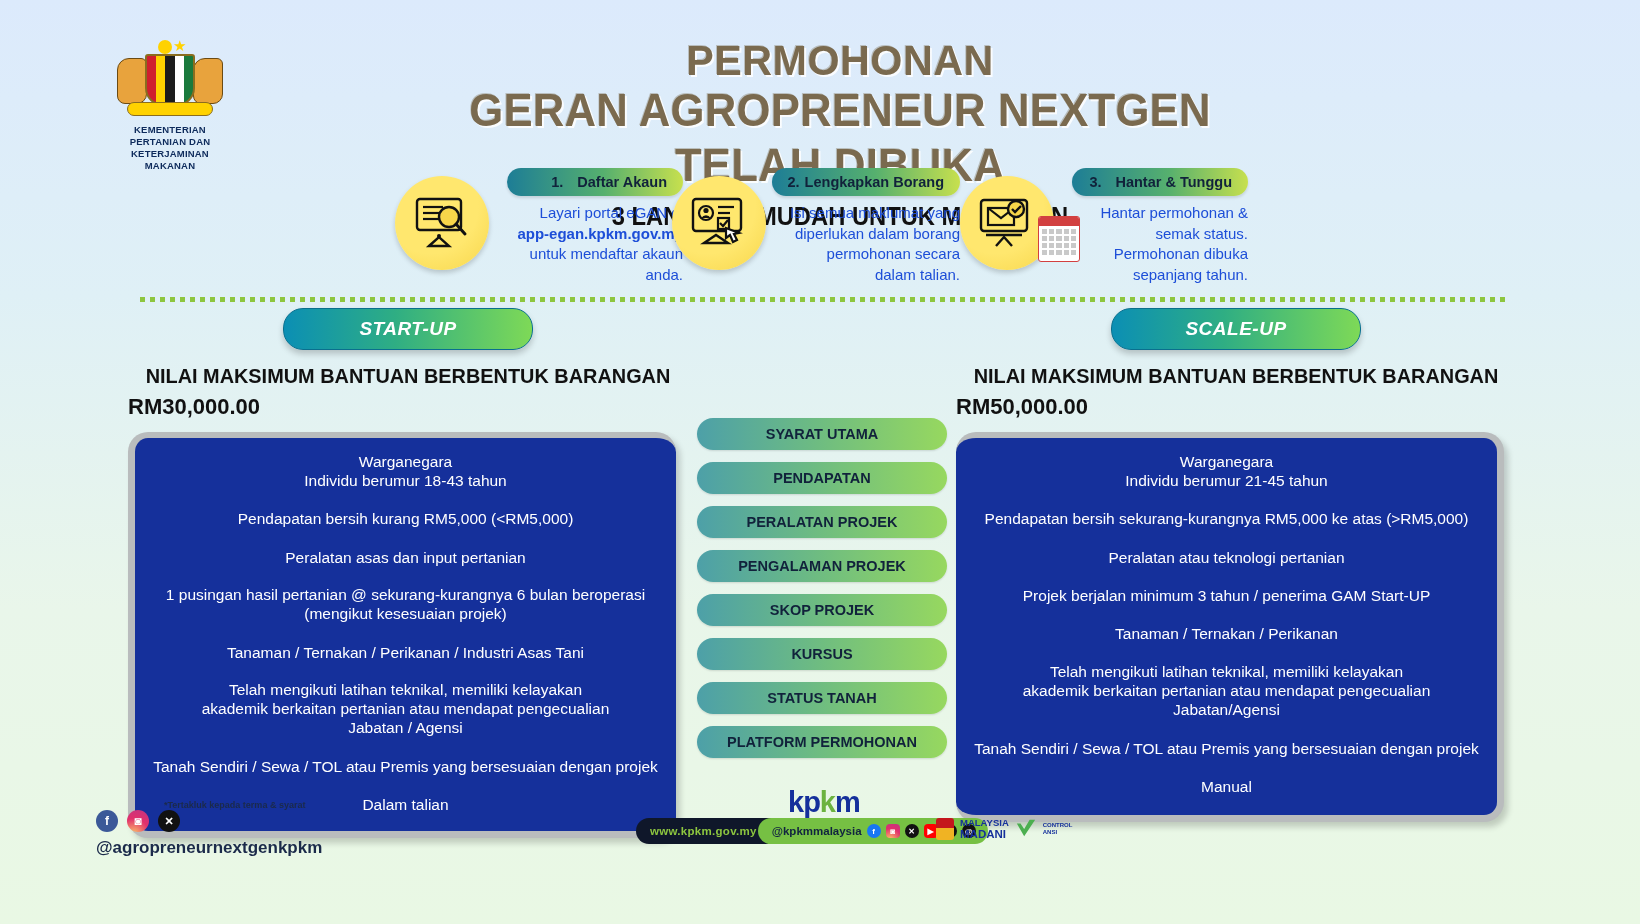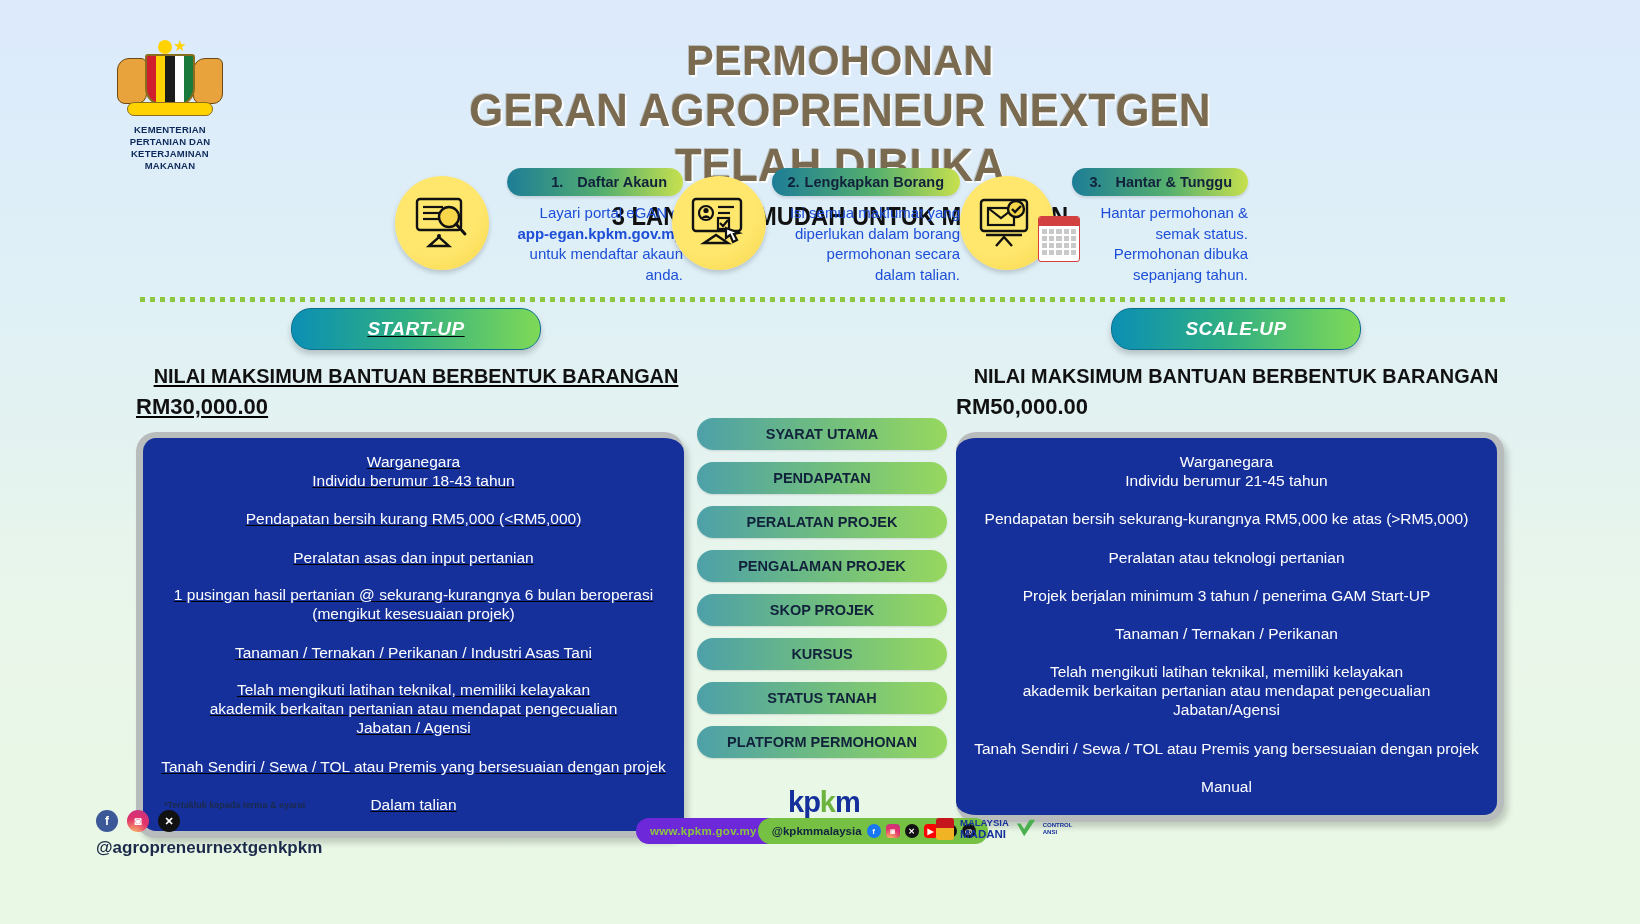--- a/index.html
+++ b/index.html
@@ -75,21 +75,21 @@
   .cal-top { height: 9px; background: #d24040; }
   .cal-grid { display: grid; grid-template-columns: repeat(5,1fr); gap: 2px; padding: 3px; }
   .cal-grid i { display: block; height: 5px; background: #c9c9c9; }
 
   
   .divider { position: absolute; left: 140px; top: 297px; width: 1365px; height: 5px;
              background-image: repeating-linear-gradient(90deg,#8dc63f 0 5px, transparent 5px 10px); }
 
   
   .col { position: absolute; top: 308px; width: 560px; }
-  .col.left  { left: 136px; text-decoration: underline; }
+  .col.left  { left: 128px; }
   .col.right { left: 956px; }
 
   .cat-pill {
     width: 250px; margin: 0 auto; padding: 9px 0; text-align: center;
     border-radius: 20px; font-size: 19px; font-weight: 800; font-style: italic; color: #fff;
     background: linear-gradient(90deg, #0b8fb4 0%, #2fae83 45%, #7ed957 100%);
     border: 1.5px solid #0a6f8e; box-shadow: 0 4px 6px rgba(0,0,0,.2);
     letter-spacing: .5px;
   }
   .cat-head { text-align: center; margin-top: 14px; font-size: 20.5px; font-weight: 800; color: #111; line-height: 1.15; transform: scaleX(.97); }
@@ -125,21 +125,21 @@
   .sicon.fb { background: #3b5998; }
   .sicon.ig { background: radial-gradient(circle at 30% 110%, #fdc468 0%, #e1306c 55%, #c13584 100%); }
   .sicon.x  { background: #111; font-size: 11px; }
   .handle-left { margin-top: 6px; font-size: 17px; font-weight: 700; color: #1b2a4a; }
 
   .kpkm { position: absolute; left: 788px; top: 786px; font-size: 29px; font-weight: 900; letter-spacing: -1px; }
   .kpkm .k { color: #15309b; } .kpkm .p { color: #15309b; }
   .kpkm .kk { color: #6cb33f; } .kpkm .m { color: #15309b; }
 
   .footbar { position: absolute; left: 636px; top: 818px; height: 26px; display: flex; align-items: center; }
-  .fb-blue { background: #6d28d9; color: #8dc63f; font-size: 11.5px; font-weight: 800;
+  .fb-blue { background: #0f172a; color: #8dc63f; font-size: 11.5px; font-weight: 800;
              padding: 0 14px; height: 26px; display: flex; align-items: center;
              border-radius: 13px 0 0 13px; letter-spacing: .3px; }
   .fb-green { background: #76c043; color: #10233f; font-size: 11.5px; font-weight: 800;
               padding: 0 12px 0 14px; height: 26px; display: flex; align-items: center; gap: 5px;
               border-radius: 13px; margin-left: -13px; justify-content: center; }
   .mini { width: 14px; height: 14px; border-radius: 3px; display: flex; align-items: center; justify-content: center;
           font-size: 8px; color: #fff; font-weight: 700; }
   .mini.fb { background: #1877f2; border-radius: 50%; }
   .mini.ig { background: radial-gradient(circle at 30% 110%, #fdc468 0%, #e1306c 60%, #c13584 100%); border-radius: 4px; }
   .mini.x  { background: #111; border-radius: 50%; }

